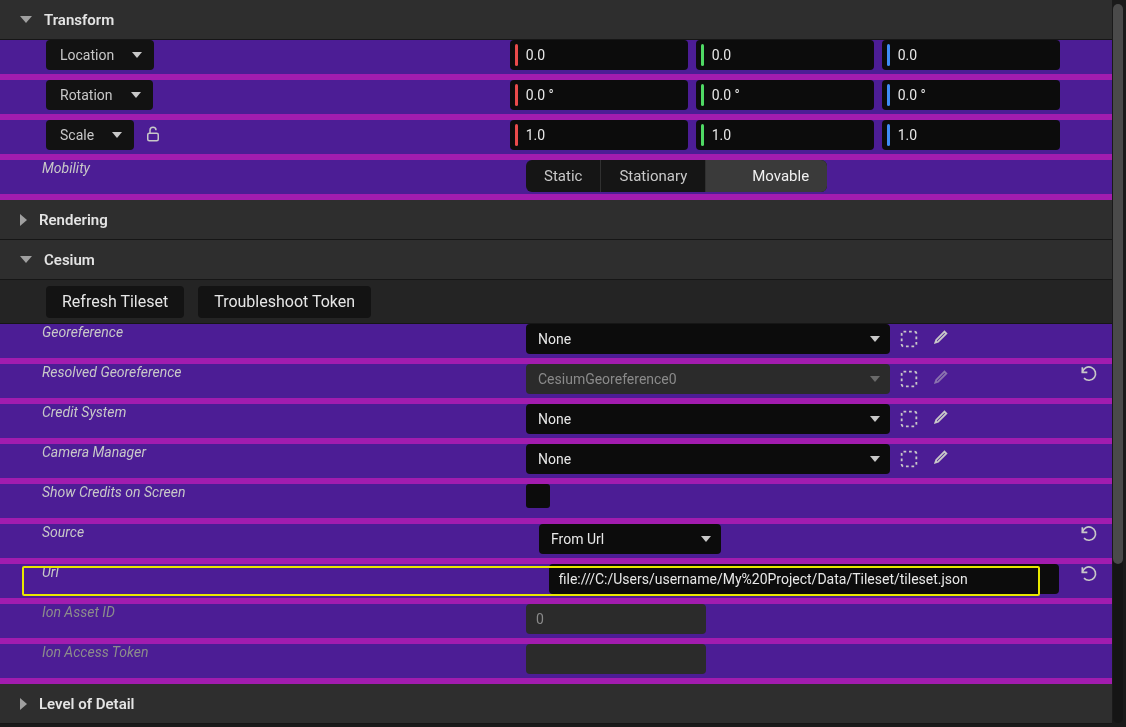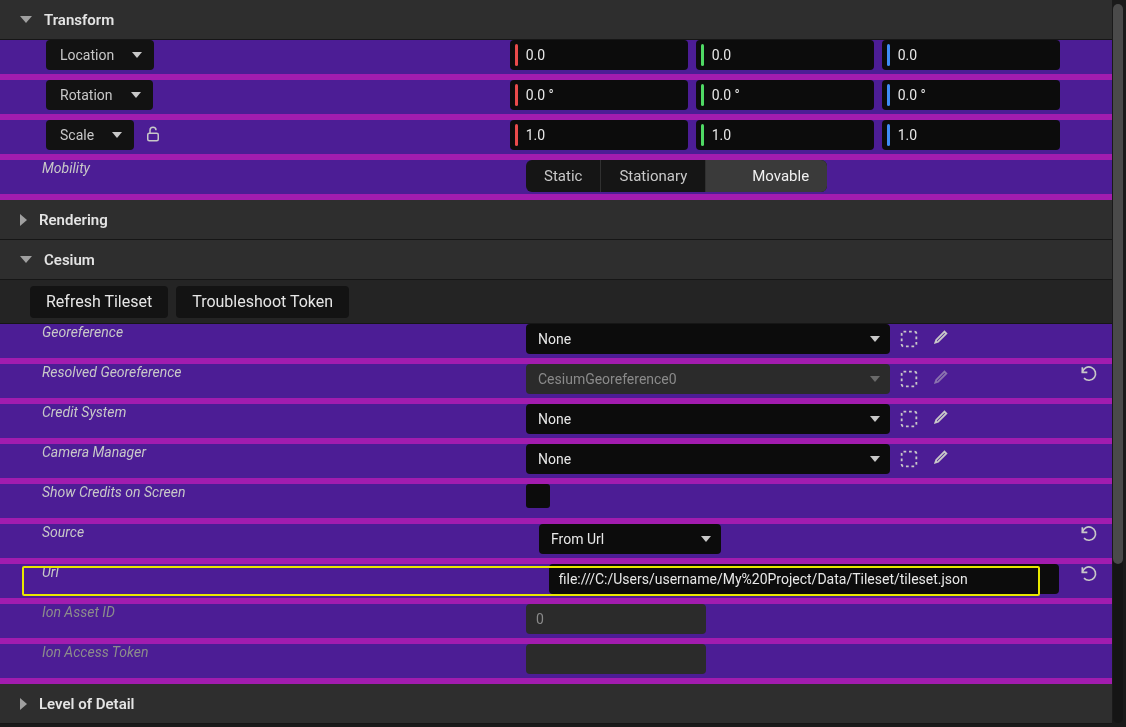--- a/index.html
+++ b/index.html
@@ -95,22 +95,22 @@
   .seg-group { display: flex; background: #151515; border-radius: 6px; overflow: hidden; height: 32px; }
   .seg { padding: 0 18px; display: flex; align-items: center; color: #c8c8c8; border-right: 1px solid #303030; font-size: 15px; }
   .seg:last-child { border-right: none; padding-left: 46px; }
   .seg.active { background: #3a3a3a; color: #f0f0f0; }
 
   .cesium-row {
     display: flex;
     align-items: center;
     background: #242424;
     height: 44px;
-    padding-left: 30px;
-    gap: 8px;
+    padding-left: 46px;
+    gap: 14px;
     border-bottom: 1px solid #161616;
   }
   .dark-btn {
     background: #131313;
     color: #e6e6e6;
     font-size: 16px;
     border-radius: 4px;
     height: 32px;
     padding: 0 16px;
     display: flex;

